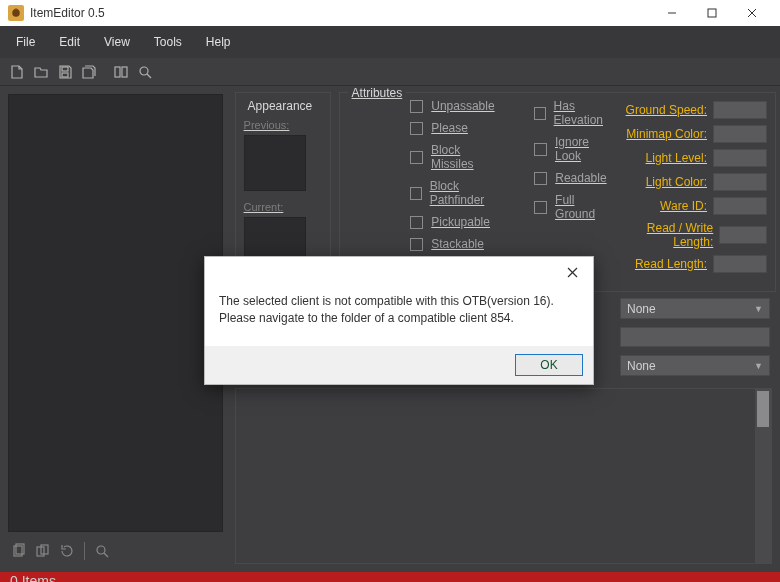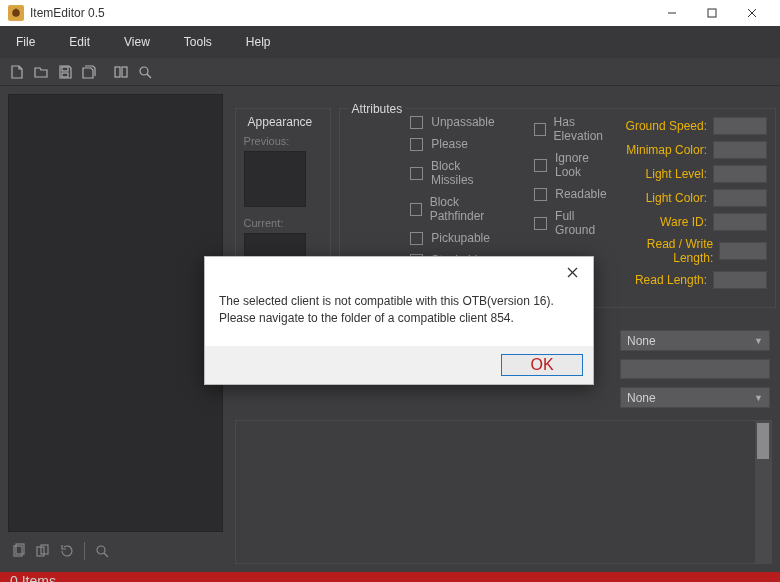--- a/index.html
+++ b/index.html
@@ -7,40 +7,40 @@
 
   
   .titlebar { height:26px; background:#fff; color:#333; display:flex; align-items:center; padding:0 8px; }
   .titlebar .ico { width:16px; height:16px; background:#d9a441; margin-right:6px; border-radius:2px; display:flex; align-items:center; justify-content:center;}
   .titlebar .ico svg { width:12px; height:12px; }
   .titlebar .title { flex:1; font-size:12px; }
   .winbtns { display:flex; }
   .winbtn { width:40px; height:26px; display:flex; align-items:center; justify-content:center; color:#333; }
 
   
-  .menubar { height:24px; background:#38383a; display:flex; align-items:center; padding:16px 6px; gap:14px; }
+  .menubar { height:24px; background:#38383a; display:flex; align-items:center; padding:16px 6px; gap:4px; }
   .menuitem { padding:3px 10px; color:#e0e0e0; }
 
   
   .toolbar { height:28px; background:#3e3e40; display:flex; align-items:center; padding:0 6px; gap:2px; border-bottom:1px solid #2f2f31; }
   .tbbtn { width:22px; height:22px; display:flex; align-items:center; justify-content:center; }
   .tbbtn svg { width:16px; height:16px; fill:none; stroke:#b0b0b0; stroke-width:1.2; }
   .tbsep { width:6px; }
 
   
   .main { display:flex; height:calc(100% - 26px - 24px - 28px - 18px); }
   .leftpanel { width:248px; padding:8px; display:flex; flex-direction:column; }
   .leftcanvas { flex:1; background:#2b2b2d; border:1px solid #252527; }
   .leftbottom { height:32px; display:flex; align-items:center; gap:2px; padding-top:6px; }
   .leftbottom .tbbtn svg{ stroke:#888; }
   .vrule { width:1px; height:18px; background:#666; margin:0 4px;}
 
   .rightpanel { flex:1; display:flex; flex-direction:column; padding-top:2px;}
   .upperpanels { display:flex; }
-  .group { border:1px solid #4a4a4c; margin:20px 4px; padding:6px 8px 8px 8px; position:relative; }
+  .group { border:1px solid #4a4a4c; margin:4px 4px; padding:6px 8px 8px 8px; position:relative;text-decoration:underline; }
   .grouptitle { font-size:12px; color:#d8d8d8; margin:-13px 0 6px 0; background:#3e3e40; display:inline-block; padding:0 4px; }
   .appearance { width:96px; }
   .appearance .lbl { font-size:11px; color:#7d7d7d; }
   .swatch { width:62px; height:56px; background:#2b2b2d; border:1px solid #252527; margin:4px 0 10px 0; }
 
   .attributes { flex:1; display:flex; }
   .col-checks { display:flex; gap:30px; padding-left:4px;}
   .cklist { display:flex; flex-direction:column; gap:8px; }
   .ck { display:flex; align-items:center; gap:8px; color:#a3a3a3; font-size:12px;}
   .ckbox { width:13px; height:13px; border:1px solid #8a8a8a; }
@@ -62,21 +62,21 @@
 
   
   .status { height:18px; background:#b91c1c; color:#cfcfcf; display:flex; align-items:center; padding:0 10px; font-size:14px; }
 
   
   .modal { position:absolute; left:204px; top:256px; width:390px; background:#fff; color:#333; box-shadow:0 4px 18px rgba(0,0,0,.5); border:1px solid #bbb; }
   .modalhead { height:30px; display:flex; align-items:center; justify-content:flex-end; padding:0 6px; }
   .modalclose { width:30px; height:26px; display:flex; align-items:center; justify-content:center; font-size:14px;}
   .modalbody { padding:6px 14px 18px 14px; font-size:12px; line-height:1.45; }
   .modalfoot { background:#f0f0f0; padding:8px 10px; display:flex; justify-content:flex-end; }
-  .okbtn { width:82px; height:22px; background:#e9e9e9; border:1.5px solid #1e74c5; color:#b91c1c; font-size:16px; display:flex; align-items:center; justify-content:center;}
+  .okbtn { width:68px; height:22px; background:#e9e9e9; border:1.5px solid #1e74c5; color:#14532d; font-size:12px; display:flex; align-items:center; justify-content:center;}
 </style>
 </head>
 <body>
 
 <div class="titlebar">
   <span class="ico">
     <svg viewBox="0 0 16 16">
         <circle cx="8" cy="8" r="5" fill="#6b3e14"></circle>
         <path d="M4 5 L8 2 L12 5" stroke="#6b3e14" fill="none"></path>
       </svg>

